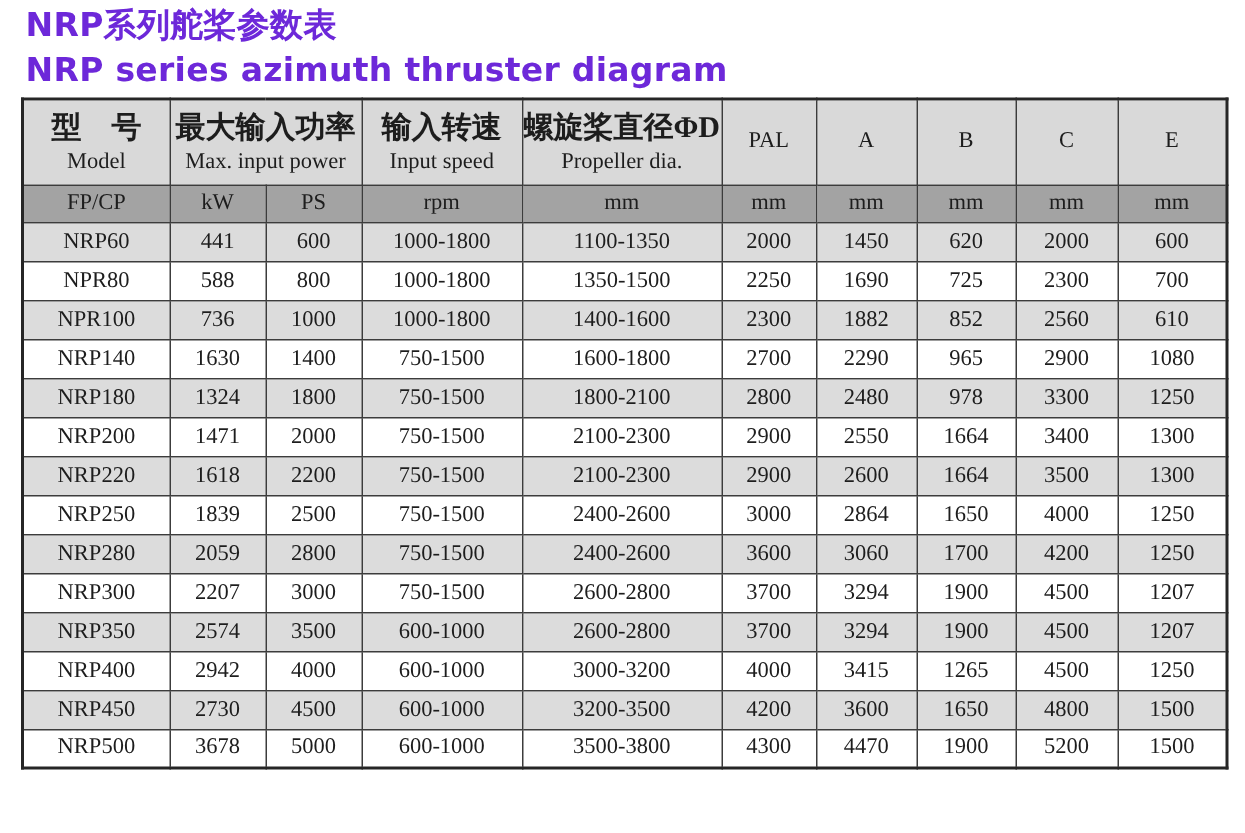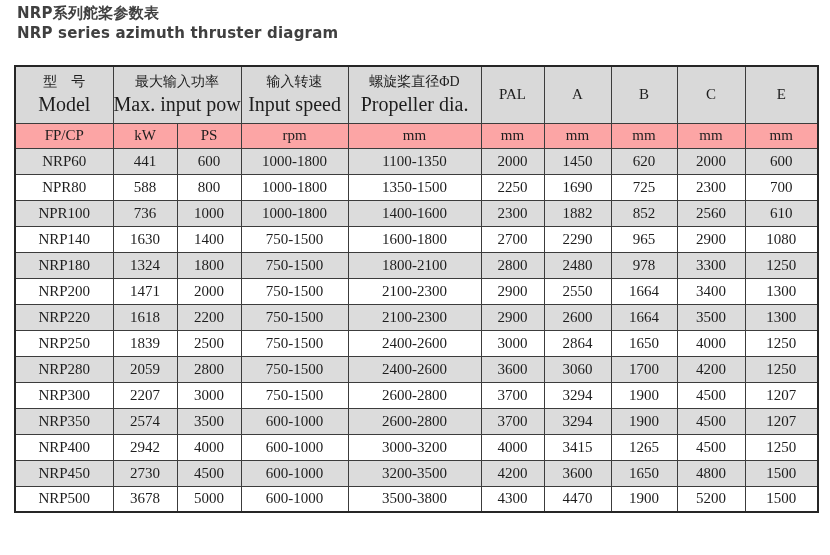--- a/index.html
+++ b/index.html
@@ -7,23 +7,23 @@
     width: 830px; height: 555px;
     background: #ffffff;
     font-family: "Liberation Serif", serif;
   }
   .page { position: relative; width: 830px; height: 555px; background: #ffffff; overflow: hidden; }
 
   .titles { position: absolute; left: 17px; top: 3px; }
   .title-line {
     font-family: "DejaVu Sans", sans-serif;
     font-weight: 700;
-    font-size: 15px;
+    font-size: 22px;
     line-height: 1.35;
-    color: #404040;
+    color: #6d28d9;
     letter-spacing: 0.2px;
   }
 
   table.params {
     position: absolute; left: 14px; top: 65px;
     width: 803px;
     border-collapse: collapse;
     table-layout: fixed;
     border: 2px solid #262626;
   }
@@ -34,23 +34,23 @@
     padding: 0;
     font-weight: normal;
     font-size: 15px;
     color: #1d1d1d;
     overflow: hidden;
     white-space: nowrap;
   }
   thead tr.hdr-main { height: 57px; }
   thead tr.hdr-main th { background: #d9d9d9; }
   thead tr.hdr-units { height: 25px; }
-  thead tr.hdr-units th { background: #fca5a5; }
-  .hdr-zh { display: block; font-size: 14px; line-height: 1.35; }
-  .hdr-en { display: block; font-size: 20px; line-height: 1.25; font-family: Liberation Serif, serif; }
+  thead tr.hdr-units th { background: #a3a3a3; }
+  .hdr-zh { display: block; font-size: 20px; line-height: 1.35; font-weight: bold; }
+  .hdr-en { display: block; font-size: 15px; line-height: 1.25; font-family: Liberation Serif, serif; }
   tbody tr { height: 26px; }
   tbody tr:nth-child(odd) td { background: #dcdcdc; }
   tbody tr:nth-child(even) td { background: #ffffff; }
 </style>
 </head>
 <body>
 
 <div class="page">
 
   <div class="titles">

